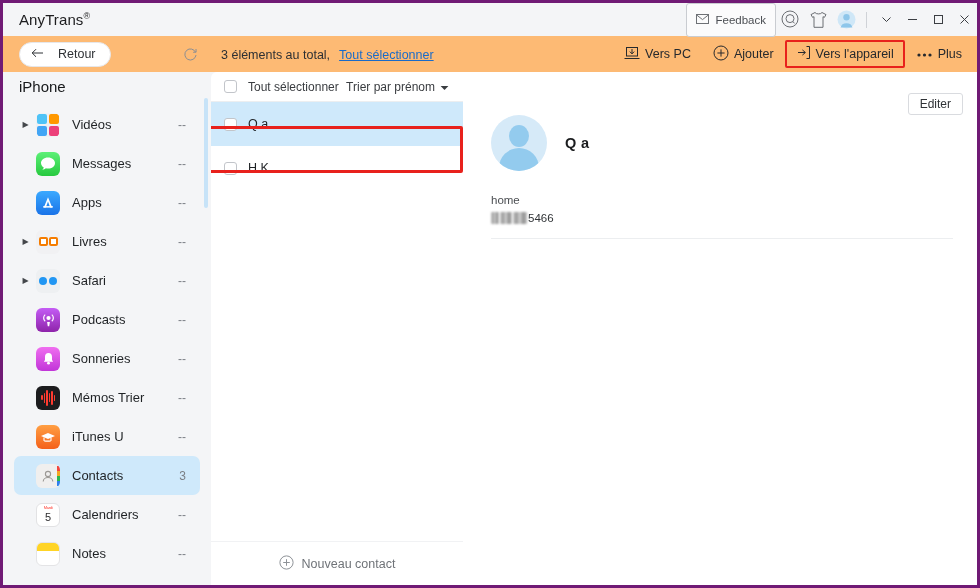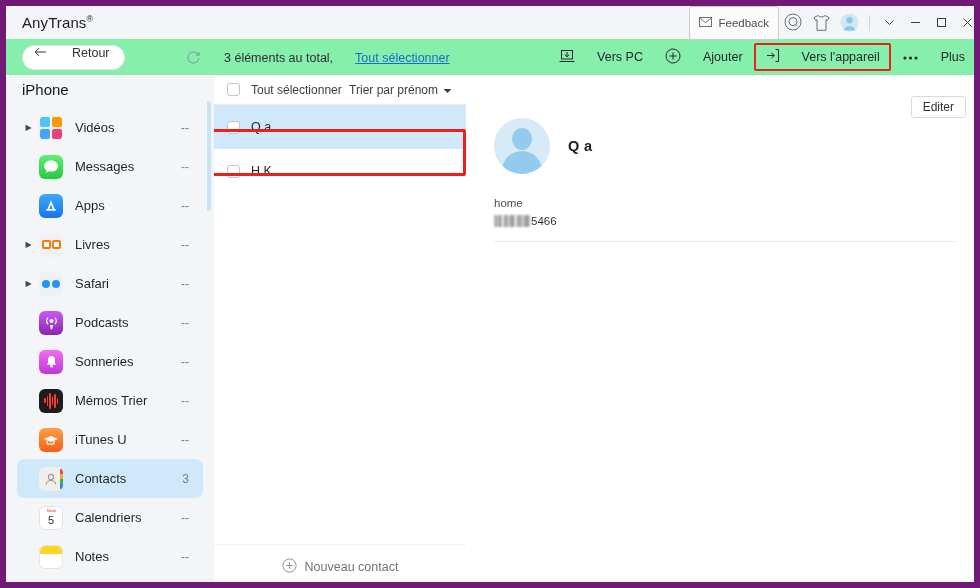--- a/index.html
+++ b/index.html
@@ -5,22 +5,22 @@
   * { box-sizing: border-box; margin: 0; padding: 0; }
   html, body {
     width: 980px; height: 588px;
     font-family: "Liberation Sans", sans-serif;
     background: #ffffff;
     overflow: hidden;
   }
   .window {
     position: relative;
     width: 980px; height: 588px;
-    background: #86efac;
-    border: 6px solid #701a75;
+    background: #fdba74;
+    border: 3px solid #701a75;
     overflow: hidden;
   }
 
   
   .titlebar {
     position: absolute; left: 0; top: 0;
     width: 980px; height: 33px;
     background: #f4f5f7;
     display: flex; align-items: center;
   }
@@ -57,39 +57,39 @@
   }
 
   
   .toolbar {
     position: absolute; left: 0; top: 33px;
     width: 980px; height: 36px;
     display: flex; align-items: center;
   }
   .back-btn {
     margin-left: 16px;
-    display: flex; gap: 24px;
+    display: flex; align-items: center; gap: 13px;
     height: 25px; padding: 0 14px 0 11px;
     background: #ffffff; border: 1px solid #e6e7ea;
     border-radius: 13px;
     font-size: 12.5px; color: #2f3236;
     cursor: pointer;
   }
   .refresh-btn {
     position: absolute; left: 175px; top: 6px;
     width: 24px; height: 24px;
     display: flex; align-items: center; justify-content: center;
     cursor: pointer;
   }
   .toolbar-actions {
     position: absolute; right: 10px; top: 0;
     height: 36px; display: flex; align-items: center; gap: 0;
   }
   .tool-item {
-    display: flex; align-items: center; gap: 22px;
+    display: flex; align-items: center; gap: 5px;
     height: 26px; padding: 0 11px;
     font-size: 12.5px; color: #26292d;
     cursor: pointer; white-space: nowrap;
   }
   .tool-item.boxed {
     border: 2px solid #e8211c;
     border-radius: 2px;
     padding: 0 9px; height: 28px;
   }
 
@@ -625,18 +625,18 @@
           <span class="redact" style="width:12px"></span>
           <span class="redact" style="width:14px"></span>
           <span>5466</span>
         </div>
       </div>
       <div class="field-rule"></div>
     </div>
 
   </div>
 
-  <div style="position:absolute;left:218px;top:45px;font-size:12.5px;color:#2c2f33;display:flex;gap:22px;align-items:center;">
+  <div style="position:absolute;left:218px;top:45px;font-size:12.5px;color:#2c2f33;display:flex;gap:9px;align-items:center;">
     <span>3 éléments au total,</span>
     <span style="color:#1a6bc9;text-decoration:underline;cursor:pointer;">Tout sélectionner</span>
   </div>
 
 </div>
 
 </body></html>

